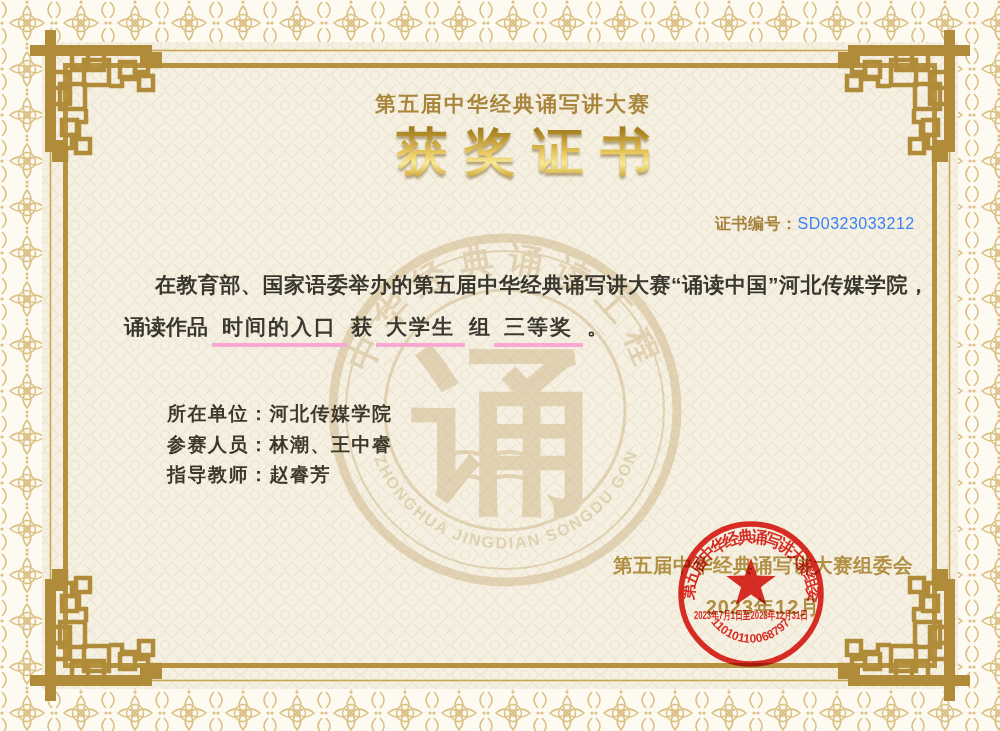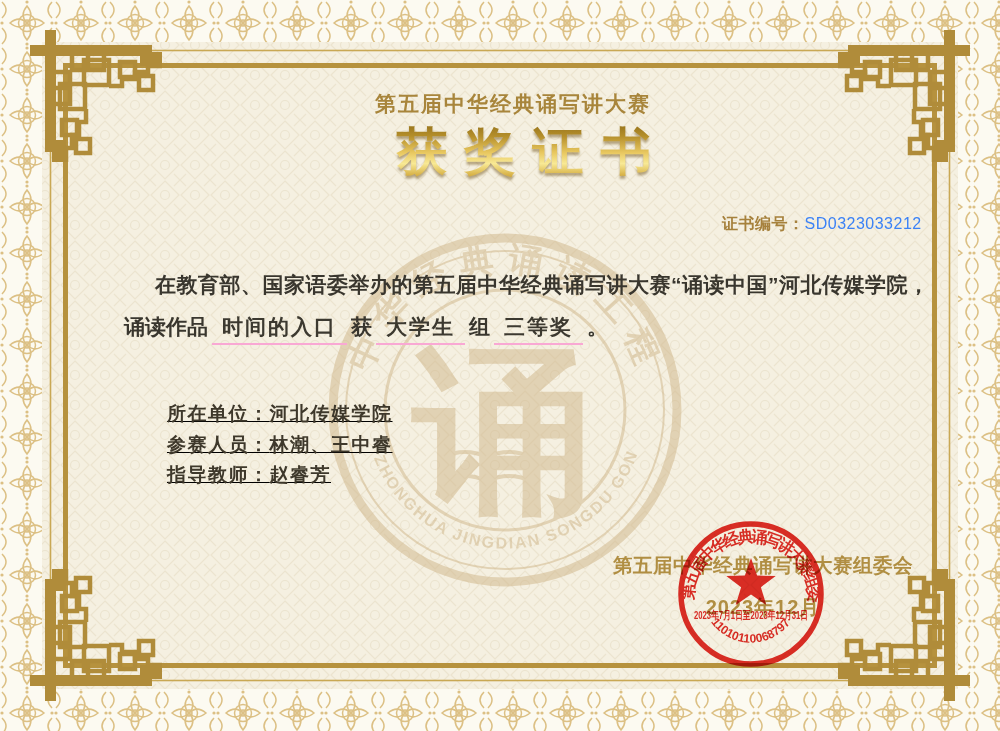--- a/index.html
+++ b/index.html
@@ -19,35 +19,35 @@
   .main-title{
     left:0;right:0;top:118px;text-align:center;
     font-family:"Liberation Serif","DejaVu Serif",serif;
     font-weight:900;font-size:51px;letter-spacing:17px;padding-left:17px;
     background:linear-gradient(180deg,#8f6d1a 4%,#b48e2a 26%,#e8c75f 50%,#f8e995 66%,#d9b44a 82%,#9d7c20 100%);
     -webkit-background-clip:text;background-clip:text;color:transparent;
     filter:drop-shadow(0 3px 1px rgba(104,74,10,.45));
     margin-left:24px;
   }
   .serial{left:703px;top:214px;font-size:16px;letter-spacing:.5px;}
-  .serial .lbl{position:static;color:#a6813c;font-weight:bold;margin-left:7px;}
+  .serial .lbl{position:static;color:#a6813c;font-weight:bold;}
   .serial .num{position:static;color:#3b82f6;}
   .body-line1{
     left:112px;top:271px;width:790px;font-size:21px;font-weight:600;
     color:#39362e;text-indent:31px;letter-spacing:.5px;
   }
   .body-line2{left:112px;top:313px;font-size:21px;font-weight:600;color:#39362e;}
   .body-line2 span{position:static;text-align:center;}
   .blank{
     font-family:"Liberation Serif","DejaVu Serif",serif;font-weight:600;
-    display:inline-block;border-bottom:2px solid #f9a8d4;
+    display:inline-block;border-bottom:4px solid #f9a8d4;
     padding:0 10px 2px 10px;margin:0 4px;letter-spacing:2px;color:#3c3930;
   }
   .encourage{left:155px;top:356px;font-size:20.5px;font-weight:600;color:#39362e;letter-spacing:1px;}
-  .details{left:155px;top:399px;text-decoration:underline;}
+  .details{left:155px;top:399px;}
   .detail-row{
     position:static;display:block;height:30.5px;line-height:30.5px;
     font-family:"Liberation Serif","DejaVu Serif",serif;
     font-size:19px;font-weight:600;color:#3e382b;letter-spacing:1.5px;
   }
   .detail-row span{position:static;}
   .sig{left:521px;top:552px;width:460px;text-align:center;}
   .sig-org{position:static;display:block;font-size:19.5px;font-weight:600;color:#b08e42;letter-spacing:.5px;}
   .sig-date{position:static;display:block;margin-top:15px;font-size:20px;font-weight:600;color:#b08e42;letter-spacing:1px;text-align:center;}
   .seal{position:absolute;left:671px;top:512px;z-index:3;mix-blend-mode:multiply;opacity:.95;}

